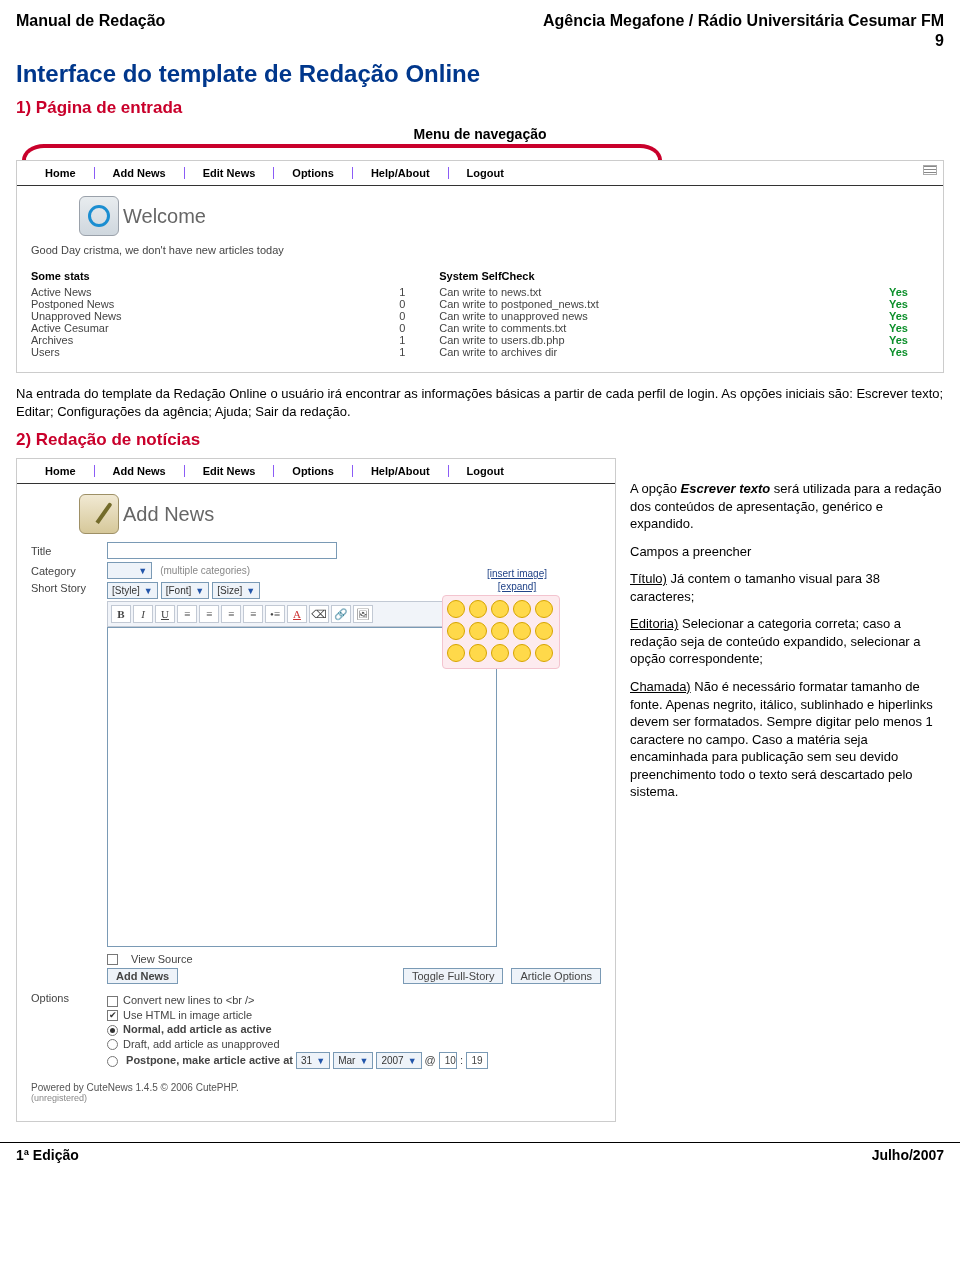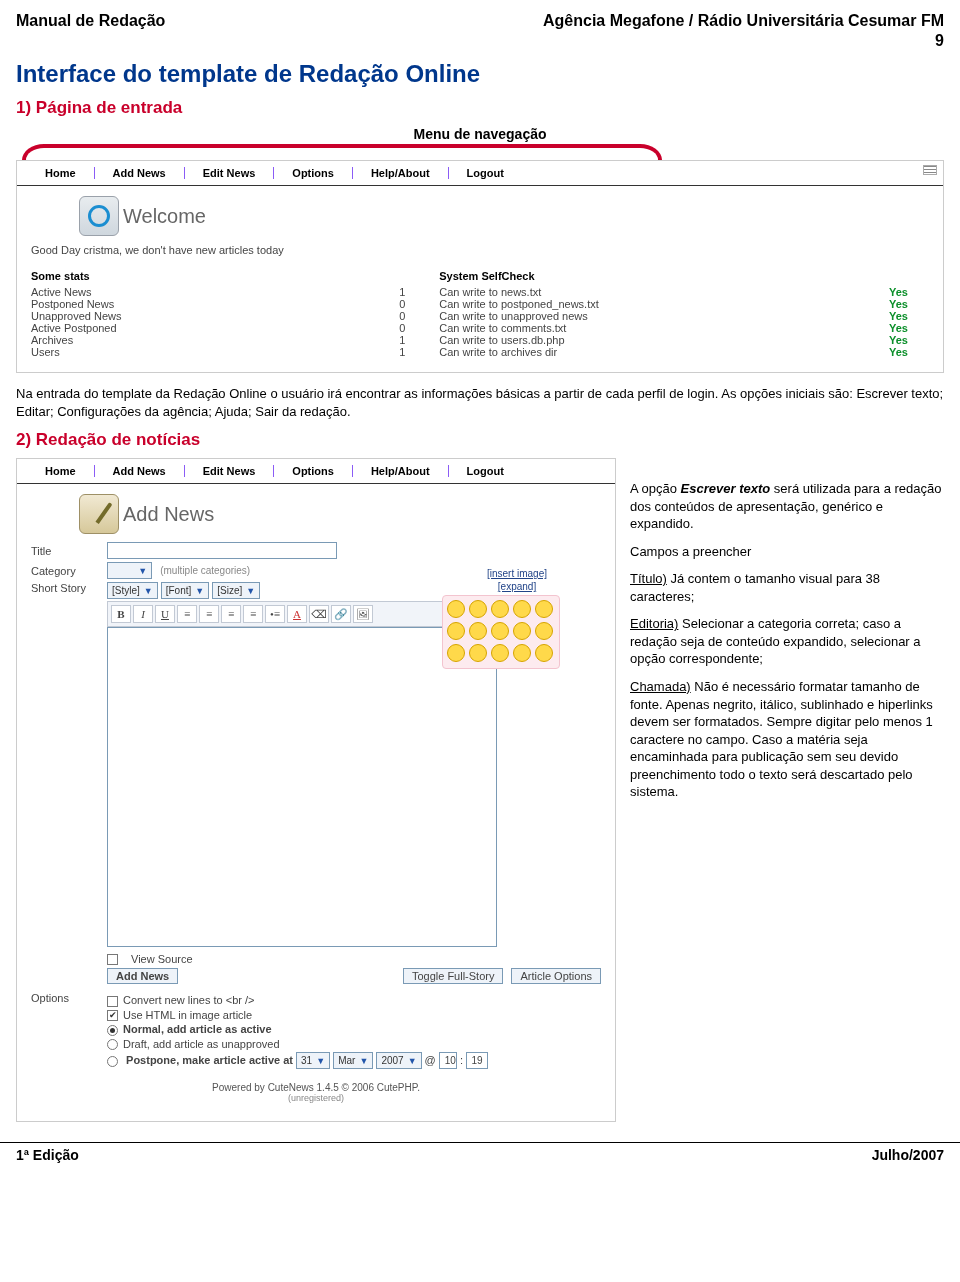--- a/index.html
+++ b/index.html
@@ -173,21 +173,21 @@
   .btn{
     border:1px solid #7a9ab5;background:#eef3f9;padding:1px 8px;font-size:11px;display:inline-block;
   }
   .btn.primary{font-weight:700;}
   .chk{width:11px;height:11px;border:1px solid #777;display:inline-block;vertical-align:middle;margin-right:5px;background:#fff;}
   .chk.checked::after{content:"✔";font-size:9px;position:relative;top:-3px;left:1px;color:#333;}
   .rad{width:11px;height:11px;border:1px solid #777;border-radius:50%;display:inline-block;vertical-align:middle;margin-right:5px;background:#fff;position:relative;}
   .rad.checked::after{content:"";position:absolute;left:2px;top:2px;width:5px;height:5px;background:#333;border-radius:50%;}
   .opt-line{margin:2px 0;}
   .footer-credit{
-    text-align:center;font-size:10px;color:#555;padding:8px 0;
+    font-size:10px;color:#555;padding:8px 0;
   }
   .footer-credit .small{font-size:9px;color:#888;}
   
   .sec2-wrap{display:flex;gap:14px;align-items:flex-start;}
   .sec2-shot{width:600px;position:relative;}
   .sec2-text{flex:1;}
   .page-footer{
     display:flex;justify-content:space-between;
     font-family:"Arial Narrow",Arial,sans-serif;font-weight:700;font-size:14px;
     font-stretch:condensed;padding:4px 16px 10px 16px;
@@ -236,21 +236,21 @@
             </div>
           <div class="stat-row">
               <span class="k">Postponed News</span>
               <span class="v">0</span>
             </div>
           <div class="stat-row">
               <span class="k">Unapproved News</span>
               <span class="v">0</span>
             </div>
           <div class="stat-row">
-              <span class="k">Active Postponed</span>
+              <span class="k">Active Cesumar</span>
               <span class="v">0</span>
             </div>
           <div class="stat-row">
               <span class="k">Archives</span>
               <span class="v">1</span>
             </div>
           <div class="stat-row">
               <span class="k">Users</span>
               <span class="v">1</span>
             </div>

